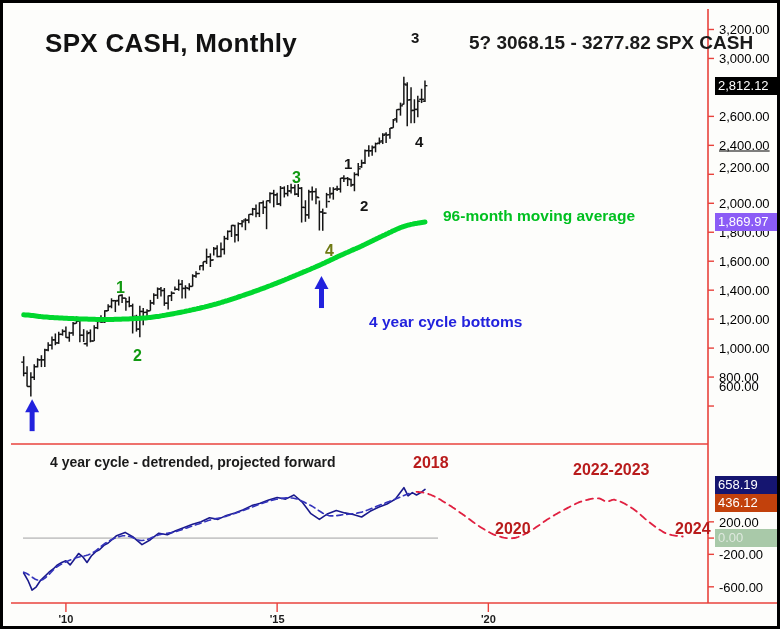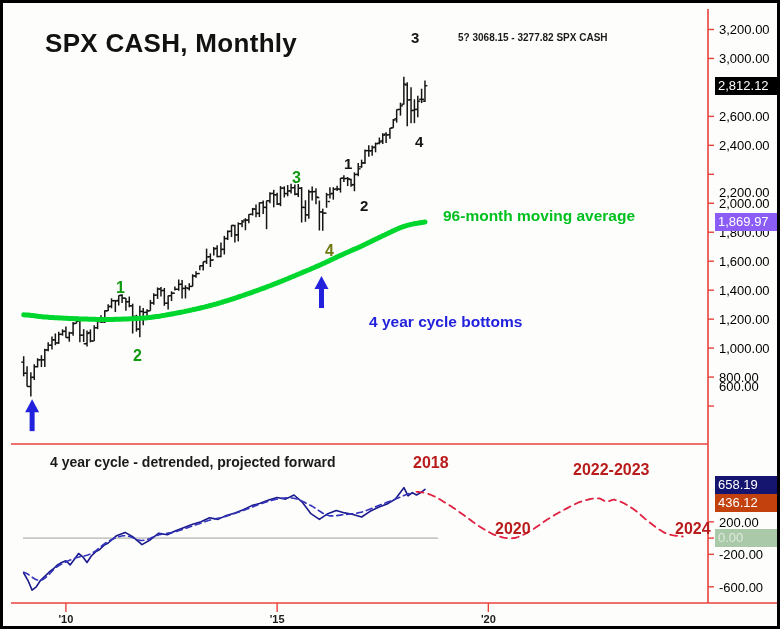--- a/index.html
+++ b/index.html
@@ -33,23 +33,23 @@
   }
   #chart-title {
     left: 42px;
     top: 27px;
     font-size: 26px;
     font-weight: bold;
     color: #121212;
     letter-spacing: 0.3px;
   }
   #quote-line {
-    left: 455px;
+    left: 466px;
     top: 30px;
-    font-size: 10px;
+    font-size: 19px;
     font-weight: bold;
     color: #1a1a1a;
   }
   #ma-label {
     left: 440px;
     top: 205px;
     font-size: 15.5px;
     font-weight: bold;
     color: #00c020;
   }
@@ -550,22 +550,22 @@
 
   <div class="txt year-anno" style="left:410px; top:452px;">2018</div>
   <div class="txt year-anno" style="left:492px; top:518px;">2020</div>
   <div class="txt year-anno" style="left:570px; top:459px;">2022-2023</div>
   <div class="txt year-anno" style="left:672px; top:518px;">2024</div>
 
   <div id="y-axis-ticks">
       <div class="ytick" style="top: 26.4828px;">3,200.00</div>
       <div class="ytick" style="top: 55.4483px;">3,000.00</div>
       <div class="ytick" style="top: 113.379px;">2,600.00</div>
-      <div class="ytick" style="top: 142.345px;">2,400.00</div>
-      <div class="ytick" style="top: 189px; text-align: center;">2,200.00</div>
+      <div class="ytick" style="top: 142.345px; text-decoration: underline;">2,400.00</div>
+      <div class="ytick" style="top: 164px; text-align: center;">2,200.00</div>
       <div class="ytick" style="top: 200.276px;">2,000.00</div>
       <div class="ytick" style="top: 229.241px;">1,800.00</div>
       <div class="ytick" style="top: 258.207px;">1,600.00</div>
       <div class="ytick" style="top: 287.172px;">1,400.00</div>
       <div class="ytick" style="top: 316.138px;">1,200.00</div>
       <div class="ytick" style="top: 345.103px;">1,000.00</div>
       <div class="ytick" style="top: 374.069px;">800.00</div>
       <div class="ytick" style="top: 383px; text-align: center;">600.00</div>
       <div class="ytick" style="top: 518.848px;">200.00</div>
       <div class="ytick" style="top: 535.091px;">0.00</div>

